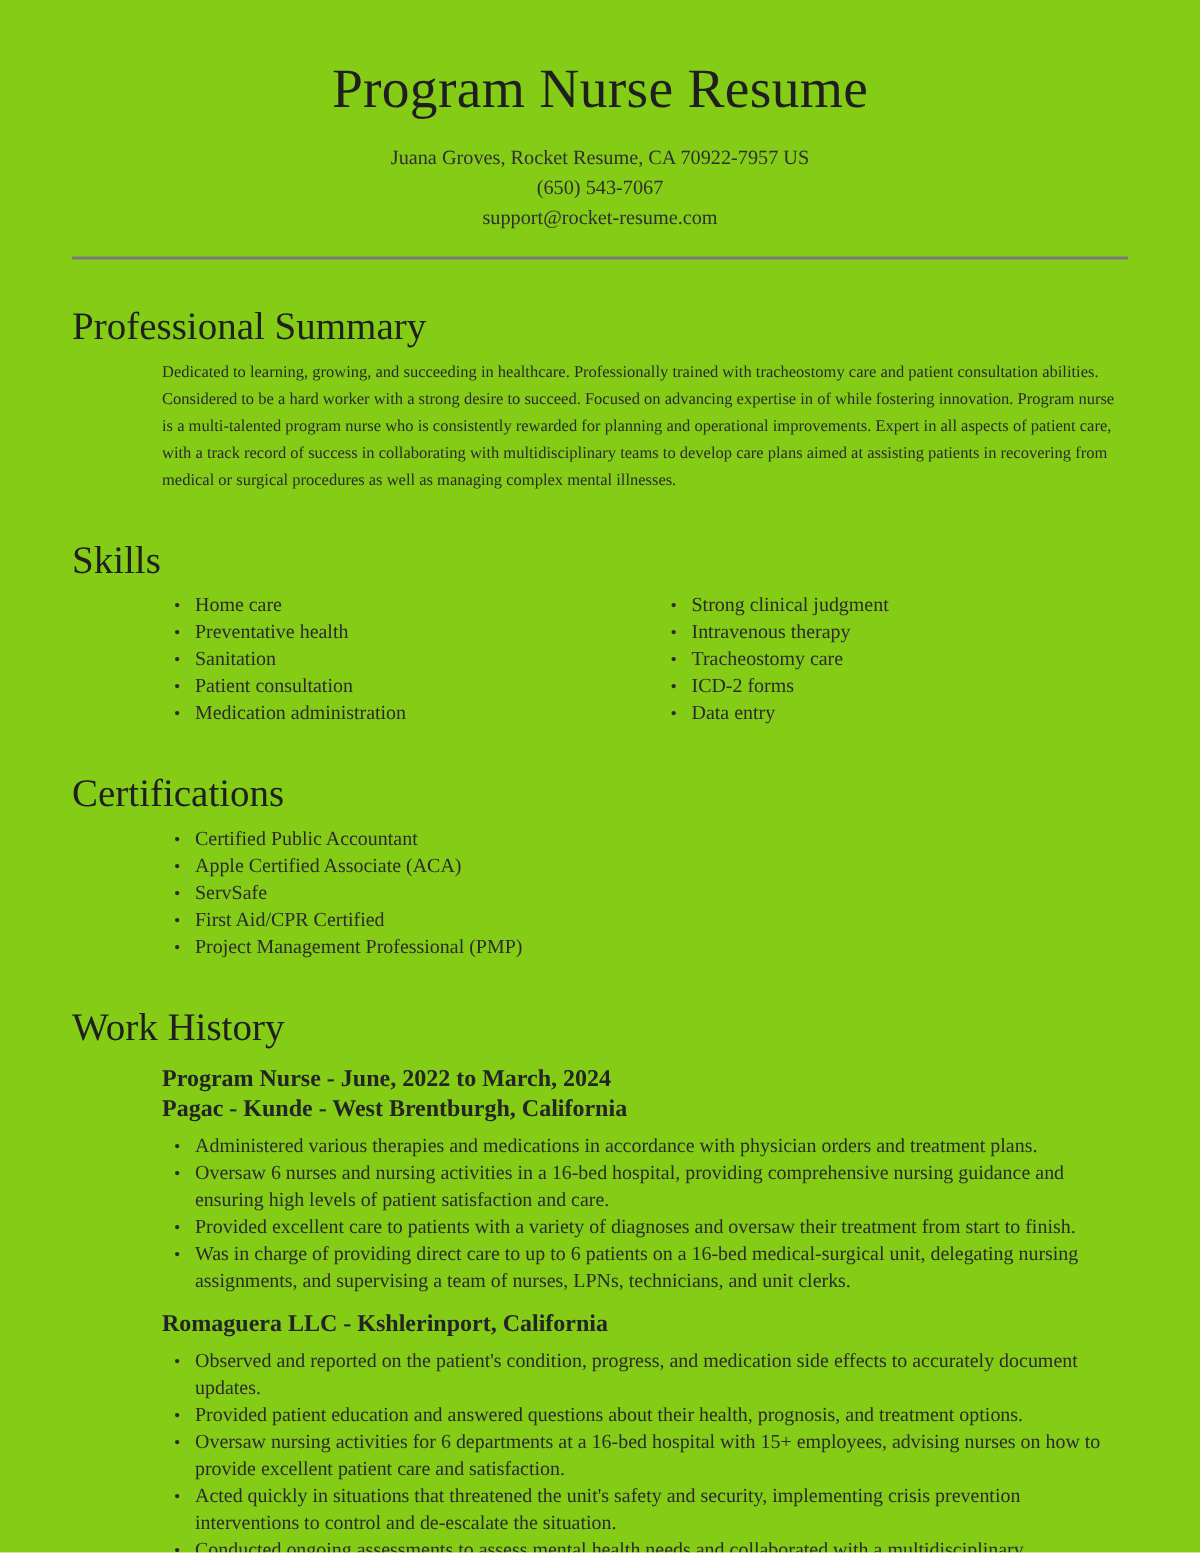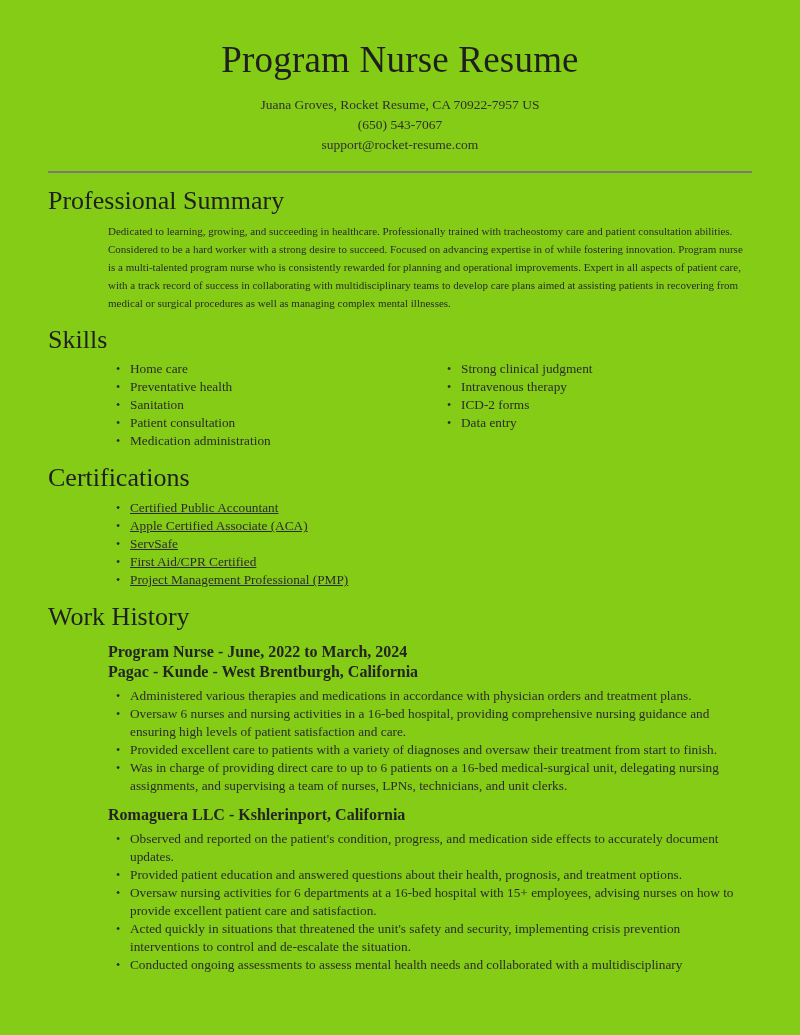--- a/index.html
+++ b/index.html
@@ -43,21 +43,21 @@
   }
   .header-rule {
     border: none;
     border-top: 2px solid #7a7a7d;
     margin: 16px 0 0 0;
     width: 100%;
   }
 
   
   .section {
-    margin-top: 13px;
+    margin-top: 30px;
   }
   .section-heading {
     font-size: 26px;
     font-weight: 400;
     line-height: 1.15;
     margin: 0 0 6px 0;
     color: #1f1f1f;
   }
   .section-body {
     padding-left: 60px;
@@ -103,21 +103,20 @@
   .skills-col {
     width: 50%;
     box-sizing: border-box;
   }
   .skills-col.right {
     padding-left: 13px;
   }
 
   .certs-body {
     padding-left: 68px;
-    text-decoration: underline;
   }
 
   
   .job {
     margin-top: 10px;
   }
   .job:first-child {
     margin-top: 2px;
   }
   .job-head {
@@ -167,20 +166,21 @@
             <li>Preventative health</li>
             <li>Sanitation</li>
             <li>Patient consultation</li>
             <li>Medication administration</li>
           </ul>
         </div>
         <div class="skills-col right">
           <ul class="bullets">
             <li>Strong clinical judgment</li>
             <li>Intravenous therapy</li>
+            <li>Tracheostomy care</li>
             <li>ICD-2 forms</li>
             <li>Data entry</li>
           </ul>
         </div>
       </div>
     </div>
 
     <div class="section">
       <h2 class="section-heading">Certifications</h2>
       <div class="certs-body">

